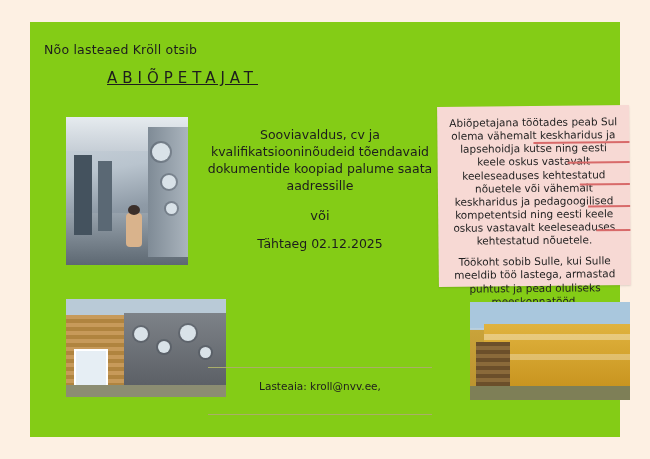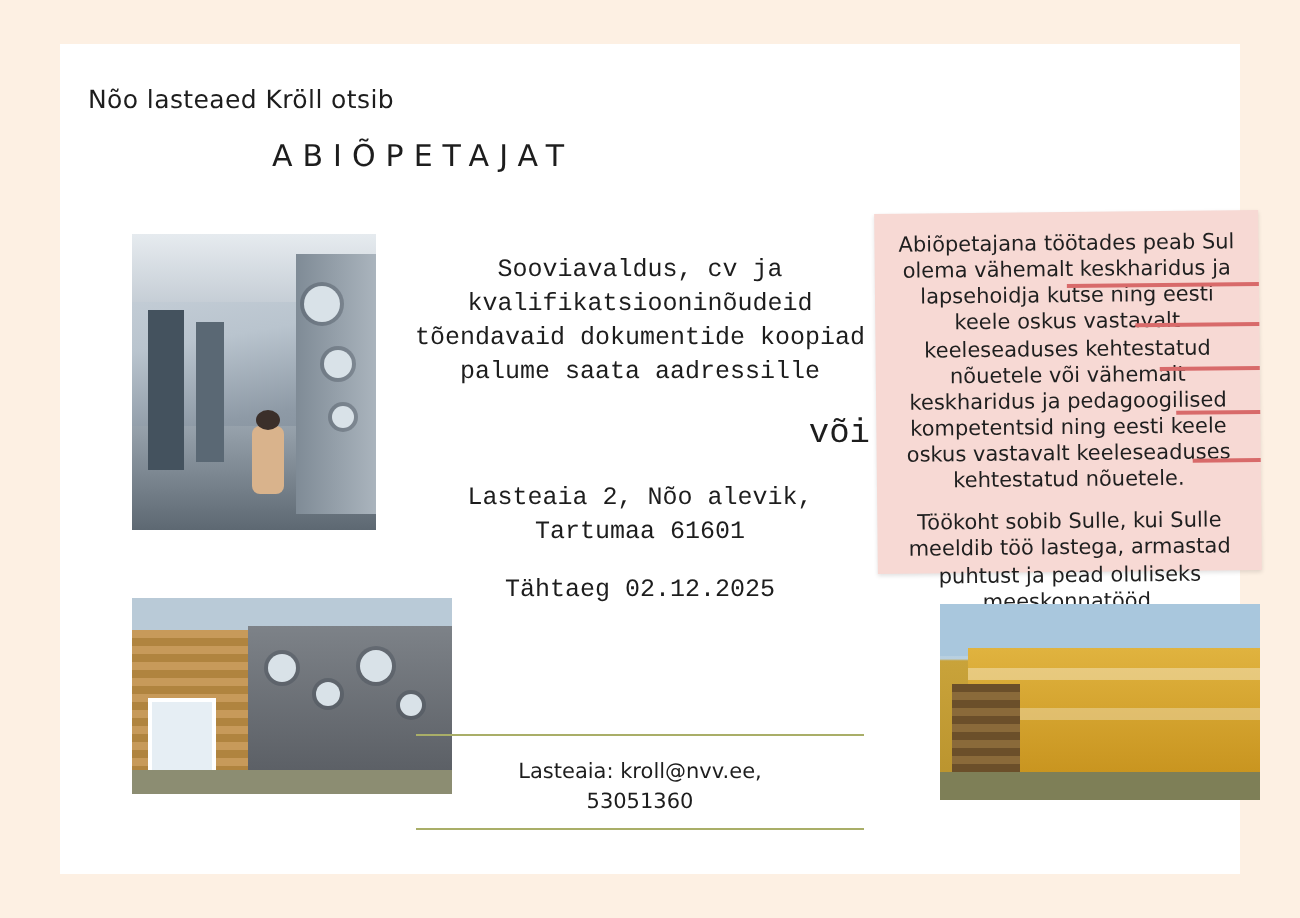--- a/index.html
+++ b/index.html
@@ -7,33 +7,34 @@
     width:650px;height:459px;
     background:#fdf0e3;
     font-family:"DejaVu Sans", sans-serif;
     overflow:hidden;
     position:relative;
   }
   #poster{
     position:absolute;
     left:30px;top:22px;
     width:590px;height:415px;
-    background:#ffffff;
+    background:#84cc16;
   }
   .headline-block{
     position:absolute;left:14px;top:20px;width:420px;
   }
   .headline-1{
     font-size:12.5px;color:#1d1d1d;letter-spacing:0.2px;
     font-family:"DejaVu Sans", sans-serif;
   }
   .headline-2{
-    margin-top:12px;margin-left:92px;
+    margin-top:12px;margin-left:63px;
     font-size:15px;color:#1d1d1d;letter-spacing:5px;
     font-weight:500;
+    text-decoration:underline;
   }
   
   .photo-corridor{
     position:absolute;left:36px;top:95px;width:122px;height:148px;
     background:linear-gradient(170deg,#cfd7df 0%,#b9c4ce 35%,#8e9aa6 60%,#6f7d88 100%);
     overflow:hidden;
   }
   .corridor-ceiling{
     position:absolute;left:0;top:0;width:100%;height:34px;
     background:linear-gradient(180deg,#e6ebef,#c6ced6);
@@ -104,25 +105,25 @@
     content:"";position:absolute;left:0;top:30px;width:100%;height:6px;background:rgba(255,255,255,.3);
   }
   .sch-stair{
     position:absolute;left:6px;top:40px;width:34px;height:44px;
     background:repeating-linear-gradient(180deg,#6b4f2a 0 4px,#8a6a3a 4px 8px);
   }
   .sch-ground{position:absolute;left:0;bottom:0;width:100%;height:14px;background:#7e7f57;}
   
   .center-text{
     position:absolute;left:175px;top:105px;width:230px;
-    text-align:center;color:#1d1d1d;font-size:12.5px;line-height:1.35;font-family:Liberation Mono, monospace;
+    text-align:center;color:#1d1d1d;font-size:12.5px;line-height:1.35;
   }
   .center-text .para{margin-bottom:12px;}
   .email{font-size:13px;}
-  .voi{font-size:17px;text-align:right;}
+  .voi{font-size:13px;}
   .addr{font-size:12.5px;}
   .divider{
     position:absolute;left:178px;top:345px;width:224px;height:1px;background:#a9ae68;
   }
   .lisainfo{
     position:absolute;left:178px;top:357px;width:224px;text-align:center;
     font-size:10.5px;color:#1d1d1d;line-height:1.4;
   }
   .divider2{
     position:absolute;left:178px;top:392px;width:224px;height:1px;background:#a9ae68;
@@ -175,28 +176,26 @@
       <div class="porthole" style="left:34px;top:28px;width:12px;height:12px;"></div>
       <div class="porthole" style="left:56px;top:12px;width:16px;height:16px;"></div>
       <div class="porthole" style="left:76px;top:34px;width:11px;height:11px;"></div>
     </div>
     <div class="bld-ground"></div>
   </div>
 
   <div class="center-text">
     <div class="para">Sooviavaldus, cv ja kvalifikatsiooninõudeid tõendavaid dokumentide koopiad  palume saata aadressille</div>
     <div class="para voi">või</div>
-    <div class="para addr">Lasteaia 2, Nõo alevik, Tartumaa 61601</div>
     <div class="para addr">Tähtaeg 02.12.2025</div>
   </div>
 
   <div class="divider"></div>
   <div class="lisainfo">
     <div>Lasteaia: kroll@nvv.ee,</div>
-    <div>53051360</div>
   </div>
   <div class="divider2"></div>
 
   <div class="note">
     <div class="note-text">
       <div class="p1">Abiõpetajana töötades peab Sul olema vähemalt keskharidus ja lapsehoidja kutse ning eesti keele oskus vastavalt keeleseaduses kehtestatud nõuetele või vähemalt keskharidus ja pedagoogilised kompetentsid ning eesti keele oskus vastavalt keeleseaduses  kehtestatud nõuetele.</div>
       <div class="p2">Töökoht sobib Sulle, kui Sulle meeldib töö lastega, armastad puhtust ja pead oluliseks meeskonnatööd.</div>
     </div>
     <div class="strike" style="left:96px;top:36px;width:96px;"></div>
     <div class="strike" style="left:130px;top:56px;width:62px;"></div>

